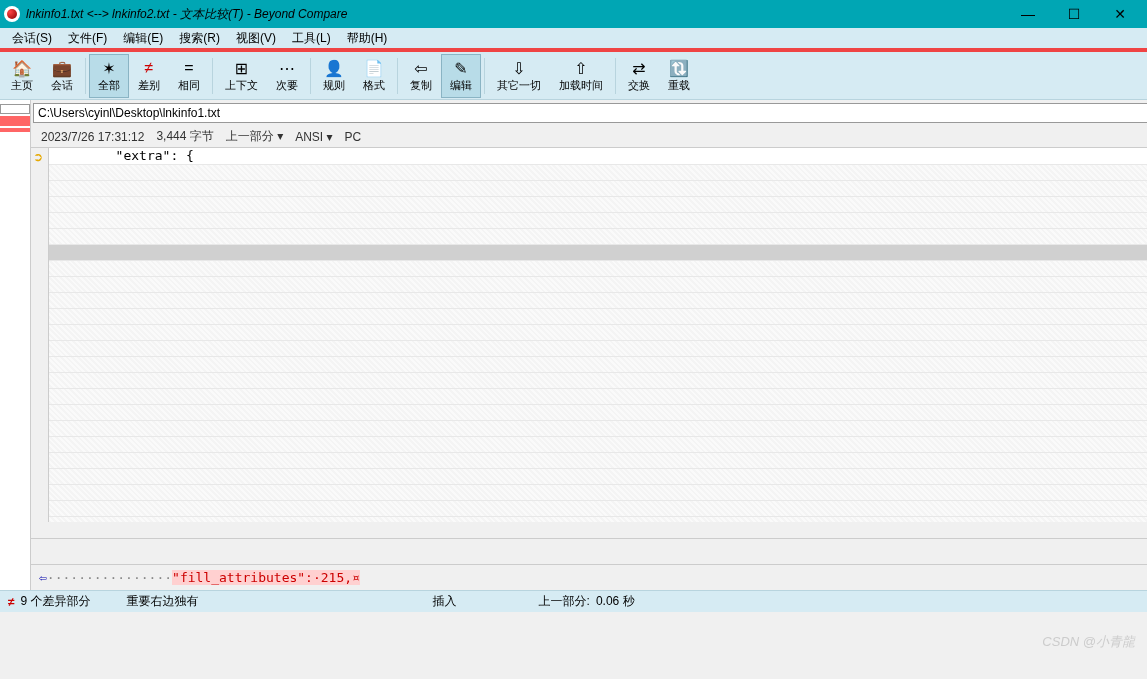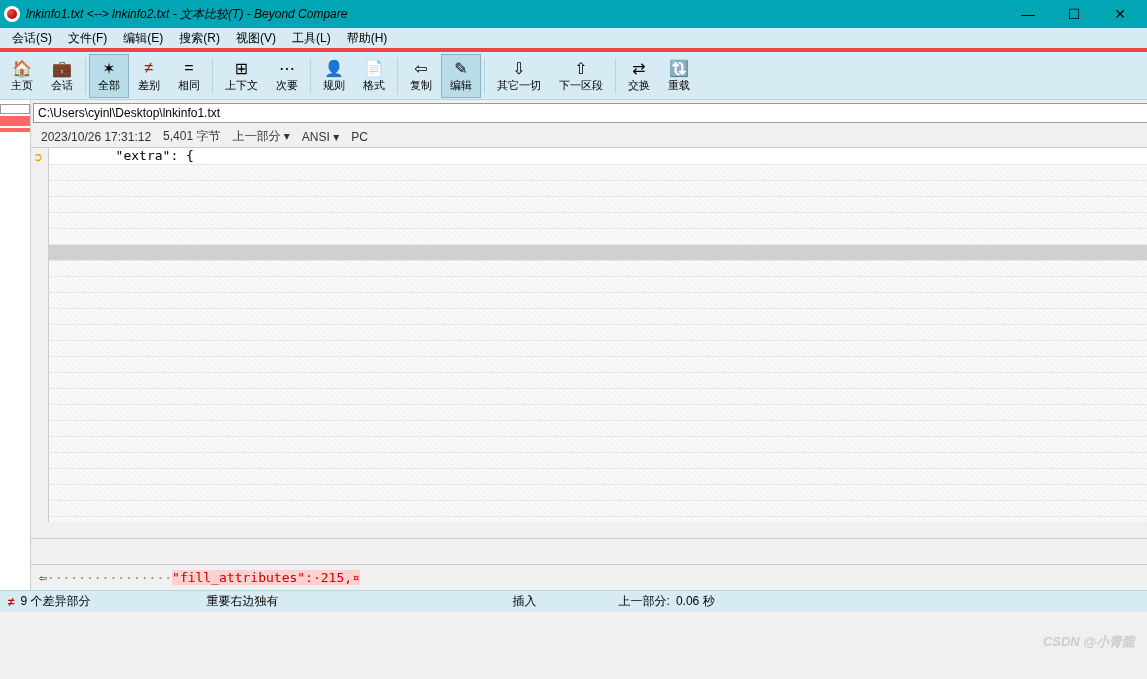--- a/index.html
+++ b/index.html
@@ -36,21 +36,21 @@
 .diff-line { background: #ffd6d6; color: #c00; }
 .diff-line.sel { background:#b0d0ff;}
 .bottom-split { height: 26px; display:flex;}
 .bottom-split .half { flex:1; display:flex; align-items:center; border-top:1px solid #ccc; gap:20px; padding:0 8px; font-size:12px;}
 .merge-row { height: 26px; display:flex; align-items:center; border-top:1px solid #ccc; padding:0 8px; font-family:Consolas,monospace; font-size:13px;}
 .merge-row .arrow{color:#00a;}
 .merge-highlight { background:#ffd0d0; color:#c00;}
 .statusbar { height: 22px; background:#d6ebf3; border-top:1px solid #b8d4de; display:flex; align-items:center; padding:0 8px; font-size:12px; gap:6px;}
 .statusbar .status-chunk{min-width:100px;}
 .neq { color:#c00; font-weight:bold;}
-.watermark { position:absolute; right:12px; bottom:28px; color:#ccc; font-size:13px; font-style:italic; pointer-events:none;font-weight:bold;}
+.watermark { position:absolute; right:12px; bottom:28px; color:#ccc; font-size:13px; font-style:italic; pointer-events:none;}
 .hscroll { height:16px; overflow-x:scroll; overflow-y:hidden;}
 .hscroll-inner{width:1500px;height:1px;}
 </style>
 </head>
 <body>
 
 <div class="titlebar">
   <span class="icon"></span>
   <span class="title">lnkinfo1.txt &lt;--&gt; lnkinfo2.txt - 文本比较(T) - Beyond Compare</span>
   <div class="win-controls">
@@ -119,21 +119,21 @@
       <div class="ticon">✎</div>
       <div class="tlabel">编辑</div>
     </div>
     <div class="tool-sep"></div>
     <div class="tool-btn">
       <div class="ticon">⇩</div>
       <div class="tlabel">其它一切</div>
     </div>
     <div class="tool-btn">
       <div class="ticon">⇧</div>
-      <div class="tlabel">下一区段</div>
+      <div class="tlabel">加载时间</div>
     </div>
     <div class="tool-sep"></div>
     <div class="tool-btn">
       <div class="ticon">⇄</div>
       <div class="tlabel">交换</div>
     </div>
     <div class="tool-btn">
       <div class="ticon">🔃</div>
       <div class="tlabel">重载</div>
     </div>
@@ -148,22 +148,22 @@
   <div class="panes">
     <div class="path-row">
       <div class="path-cell">
         <input class="path-input" value="C:\Users\cyinl\Desktop\lnkinfo1.txt" style="">
 
       </div>
 
     </div>
     <div class="info-row">
       <div class="info-cell">
-        <span>2023/10/26 17:31:12</span>
-        <span>5,401 字节</span>
+        <span>2023/7/26 17:31:12</span>
+        <span>3,444 字节</span>
         <span><span>上一部分</span> ▾</span>
         <span><span>ANSI</span> ▾</span>
         <span>PC</span>
       </div>
 
     </div>
     <div class="content-row">
       <div class="gutter">
           <div class="arrow">➲</div>
         </div>
@@ -210,19 +210,19 @@
       <span style="color:#888">················</span>
       <span class="merge-highlight">"fill_attributes":</span>
       <span class="merge-highlight">·215,¤</span>
     </div>
   </div>
 </div>
 
 <div class="statusbar">
   <span class="neq">≠</span>
   <span class="status-chunk">9 个差异部分</span>
-  <span class="status-chunk" style="margin-left:80px">重要右边独有</span>
+  <span class="status-chunk" style="">重要右边独有</span>
   <span class="status-chunk" style="margin-left:200px">插入</span>
   <span>上一部分:</span>
   <span>0.06 秒</span>
 </div>
 
 <div class="watermark">CSDN @小青龍</div>
 
 </body></html>

